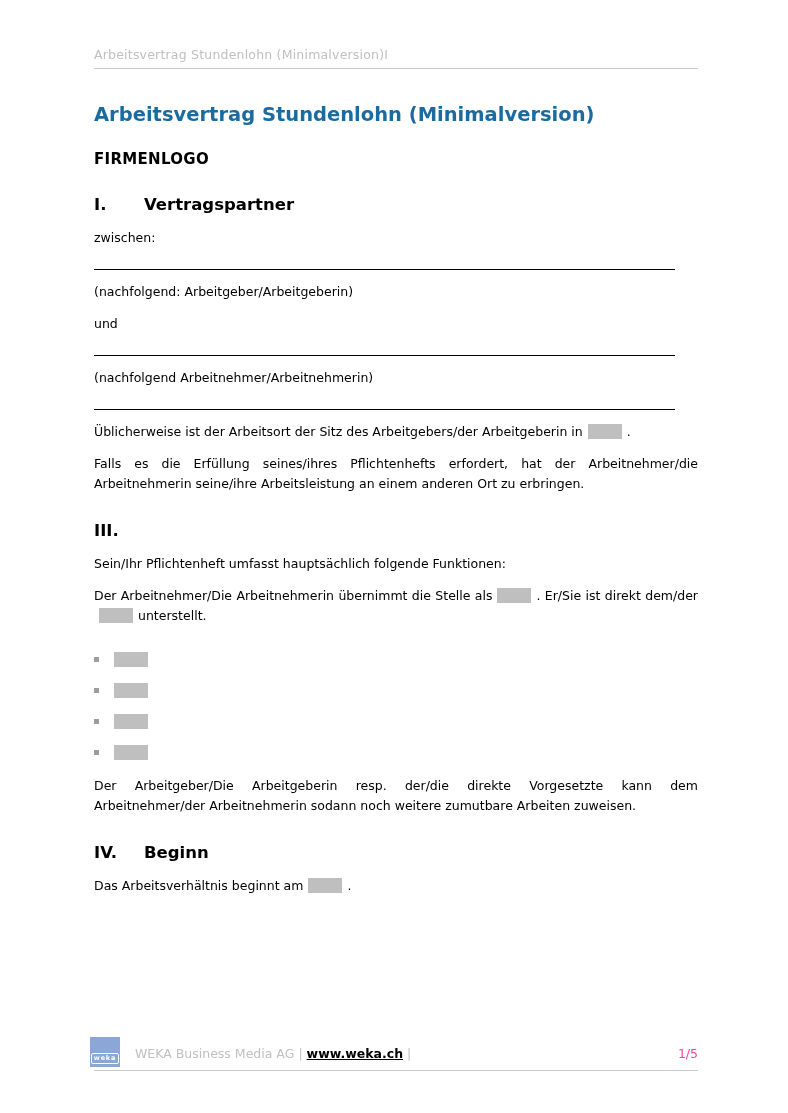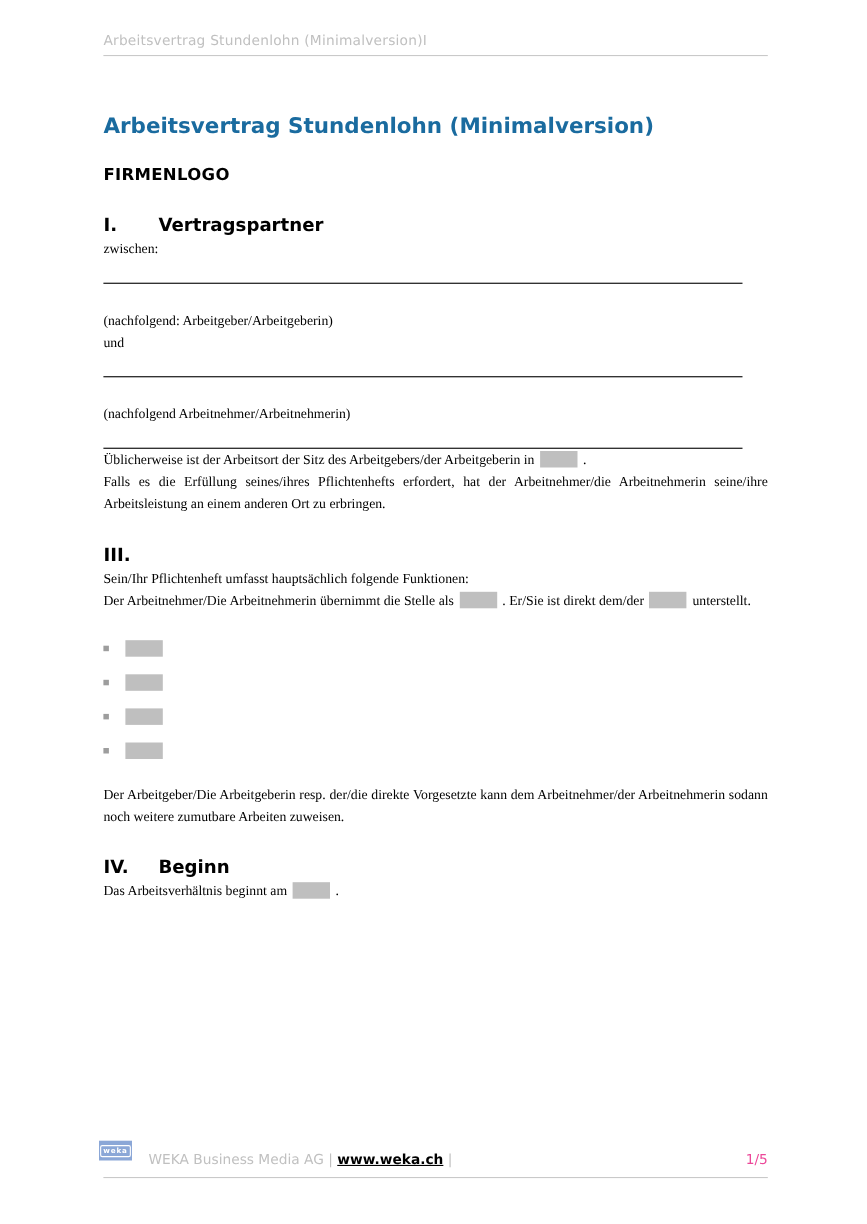--- a/index.html
+++ b/index.html
@@ -9,21 +9,21 @@
     width: 788px;
     height: 1113px;
     font-family: "DejaVu Sans", "Liberation Sans", sans-serif;
     color: #000000;
     overflow: hidden;
   }
 
   
   .doc-header {
     position: absolute;
-    top: 26px; left: 94px;
+    top: 44px; left: 94px;
     width: 604px;
     border-bottom: 1px solid #c9c9c9;
     padding-bottom: 5px;
   }
   .doc-header .hdr-text {
     font-size: 12.5px;
     color: #c0c0c0;
     letter-spacing: 0.2px;
   }
 
@@ -47,24 +47,24 @@
   }
   .sec-head {
     display: flex;
     margin-top: 26px;
     font-size: 16.5px;
     font-weight: bold;
     line-height: 22px;
   }
   .sec-head .sec-num { width: 50px; flex: 0 0 50px; }
   p.body-p {
+    margin-top: 12px;
     font-size: 12.5px;
     line-height: 20px;
     text-align: justify;
-    font-family: Liberation Serif, serif;
   }
   .fill-line {
     width: 581px;
     border-top: 1px solid #000000;
     margin-top: 21px;
     height: 0;
   }
   .gap-after-line { margin-top: 23px; }
   .placeholder-box {
     display: inline-block;
@@ -101,21 +101,21 @@
   
   .doc-footer-line {
     position: absolute;
     top: 1070px; left: 94px;
     width: 604px;
     border-top: 1px solid #c9c9c9;
   }
   .footer-logo {
     position: absolute;
     top: 1037px; left: 90px;
-    width: 30px; height: 18px;
+    width: 30px; height: 30px;
     background: #8ba7d7;
     display: flex;
     align-items: flex-end;
     justify-content: center;
   }
   .footer-logo .logo-word {
     font-size: 6.5px;
     color: #ffffff;
     border: 1px solid #ffffff;
     border-radius: 2px;

